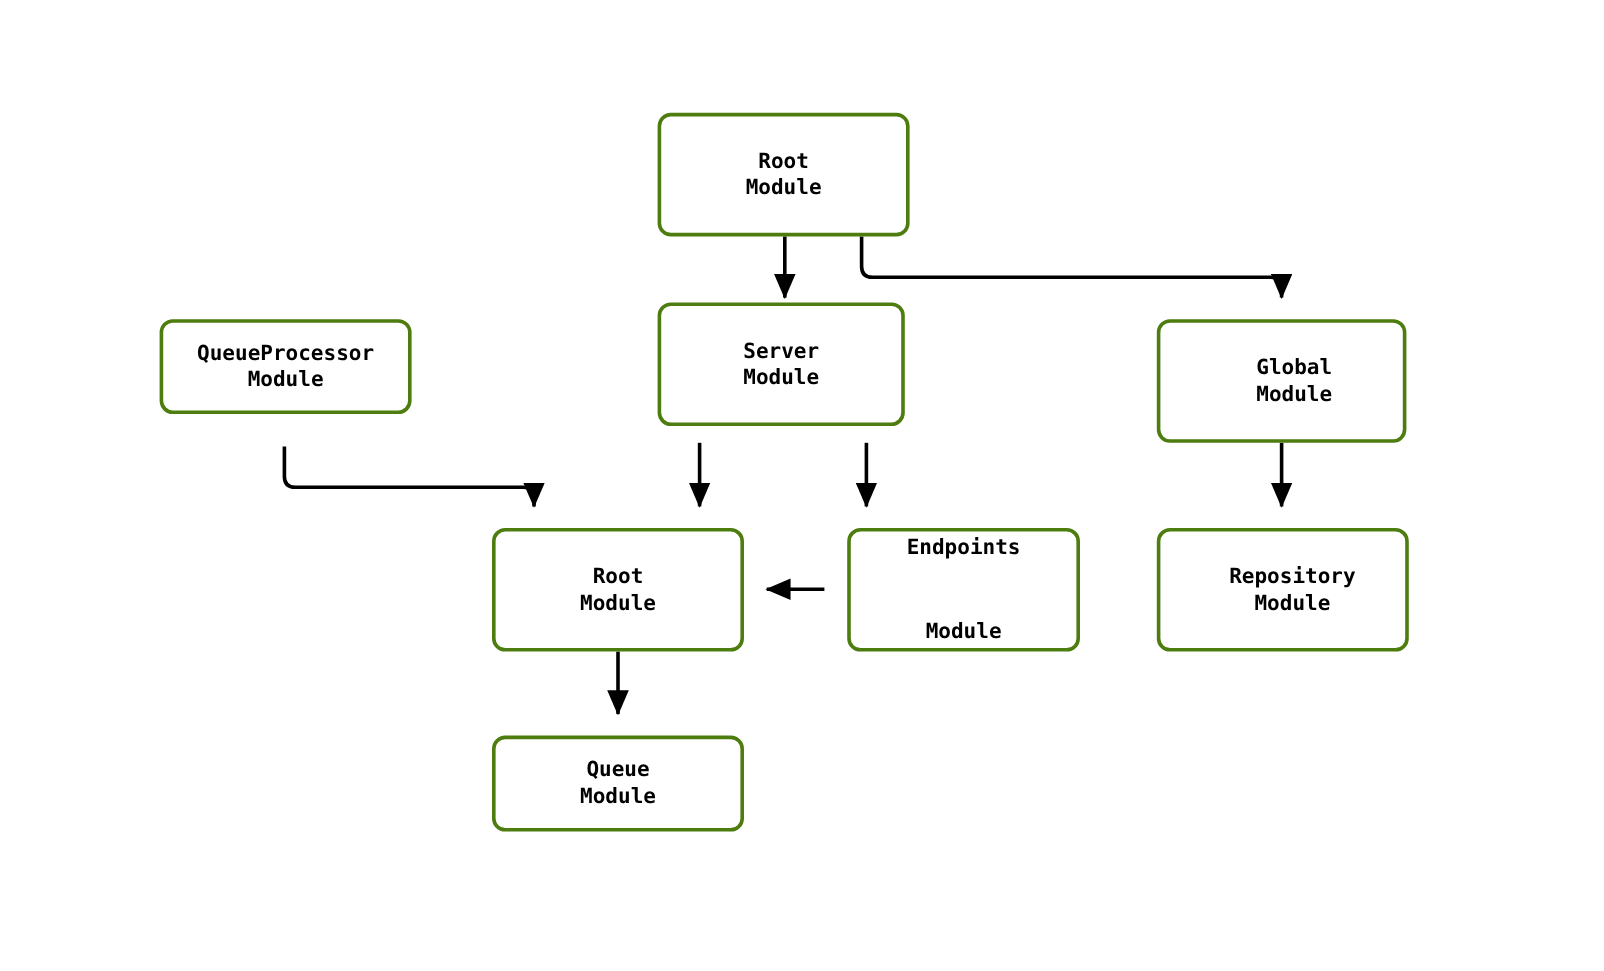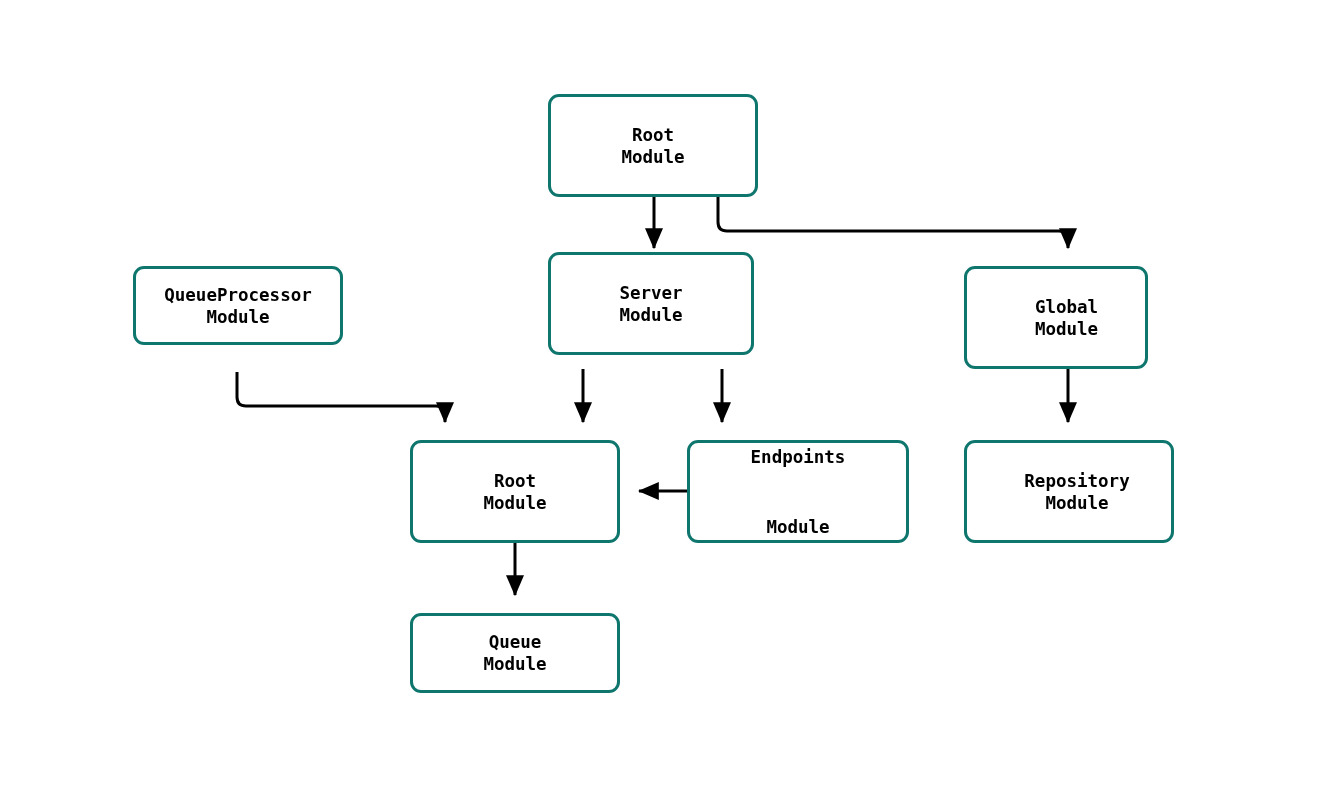--- a/index.html
+++ b/index.html
@@ -21,21 +21,21 @@
     left: 0;
     top: 0;
     width: 1337px;
     height: 809px;
     pointer-events: none;
   }
   .node {
     position: absolute;
     box-sizing: border-box;
     background: #ffffff;
-    border: 3px solid #0f766e;
+    border: 3px solid #4d7c0f;
     border-radius: 11px;
     display: flex;
     flex-direction: column;
     align-items: center;
     justify-content: center;
     z-index: 2;
   }
   .node-line {
     font-family: "DejaVu Sans Mono", "Liberation Mono", monospace;
     font-size: 17.5px;
@@ -87,31 +87,31 @@
   <div class="node" style="left:133px; top:266px; width:210px; height:79px;">
     <div class="node-line">QueueProcessor</div>
     <div class="node-line">Module</div>
   </div>
 
   <div class="node" style="left:548px; top:252px; width:206px; height:103px;">
     <div class="node-line">Server</div>
     <div class="node-line">Module</div>
   </div>
 
-  <div class="node" style="left:964px; top:266px; width:184px; height:103px;padding-left:21px;">
+  <div class="node" style="left:964px; top:266px; width:208px; height:103px;padding-left:21px;">
     <div class="node-line">Global</div>
     <div class="node-line">Module</div>
   </div>
 
   <div class="node" style="left:410px; top:440px; width:210px; height:103px;">
     <div class="node-line">Root</div>
     <div class="node-line">Module</div>
   </div>
 
-  <div class="node" style="left:687px; top:440px; width:222px; height:103px;gap:48px;">
+  <div class="node" style="left:706px; top:440px; width:194px; height:103px;gap:48px;">
     <div class="node-line">Endpoints</div>
     <div class="node-line">Module</div>
   </div>
 
   <div class="node" style="left:964px; top:440px; width:210px; height:103px;padding-left:16px;">
     <div class="node-line">Repository</div>
     <div class="node-line">Module</div>
   </div>
 
   <div class="node" style="left:410px; top:613px; width:210px; height:80px;">

